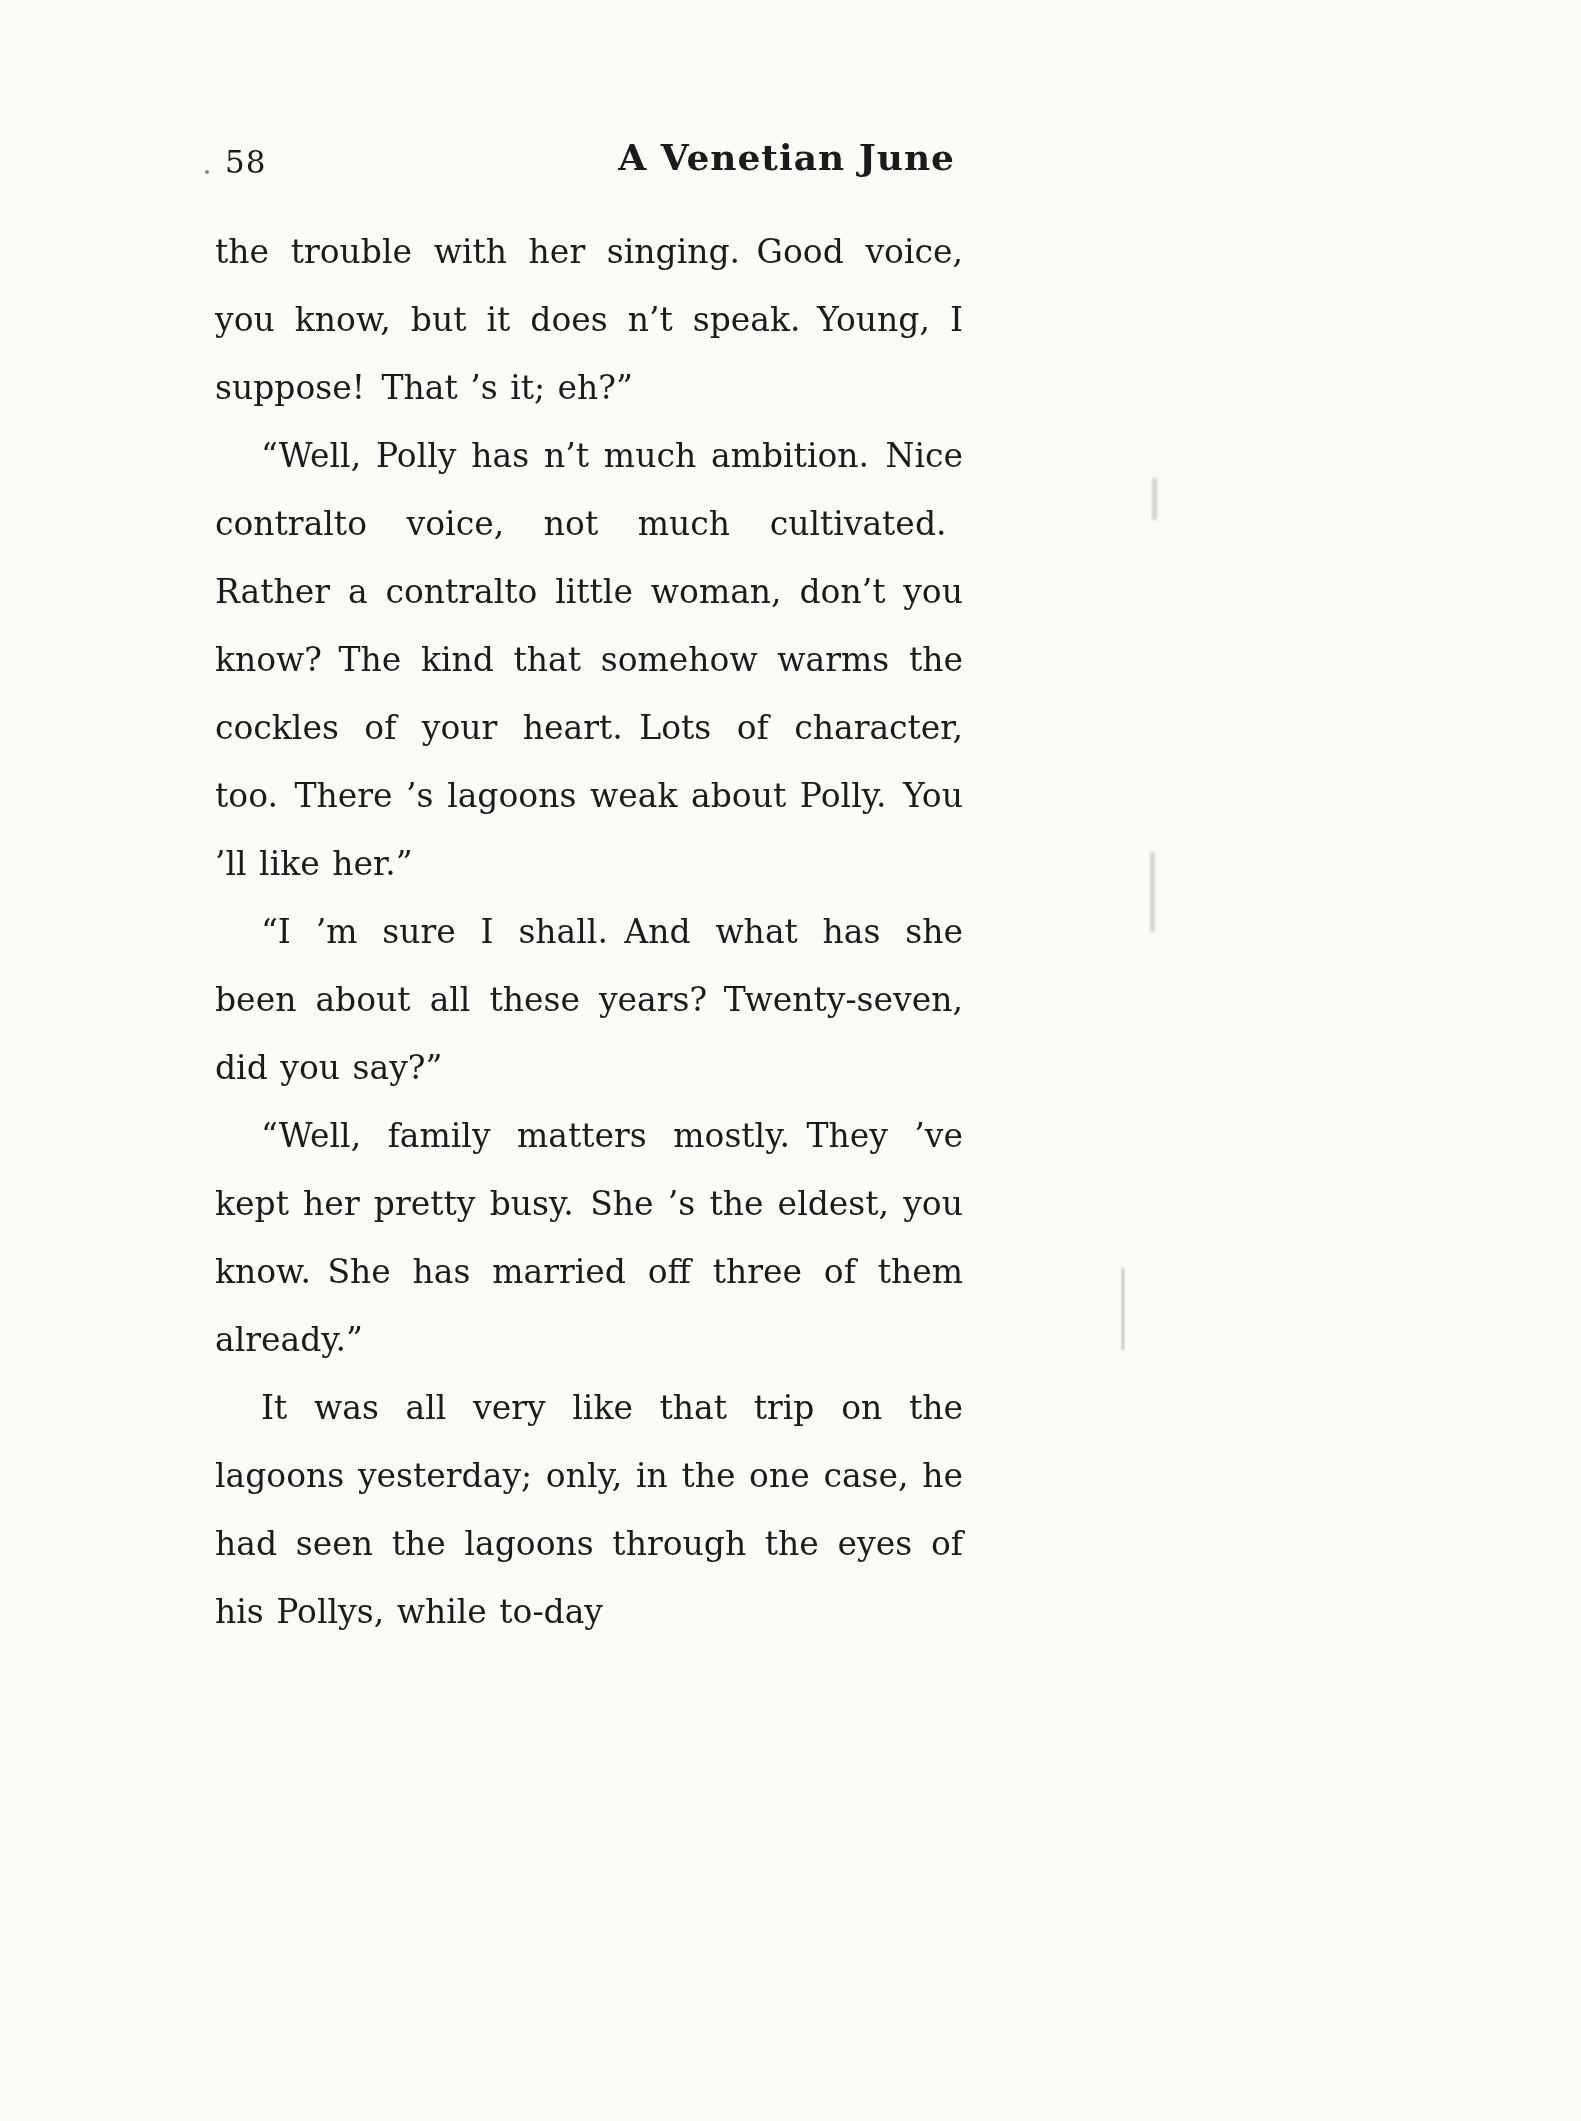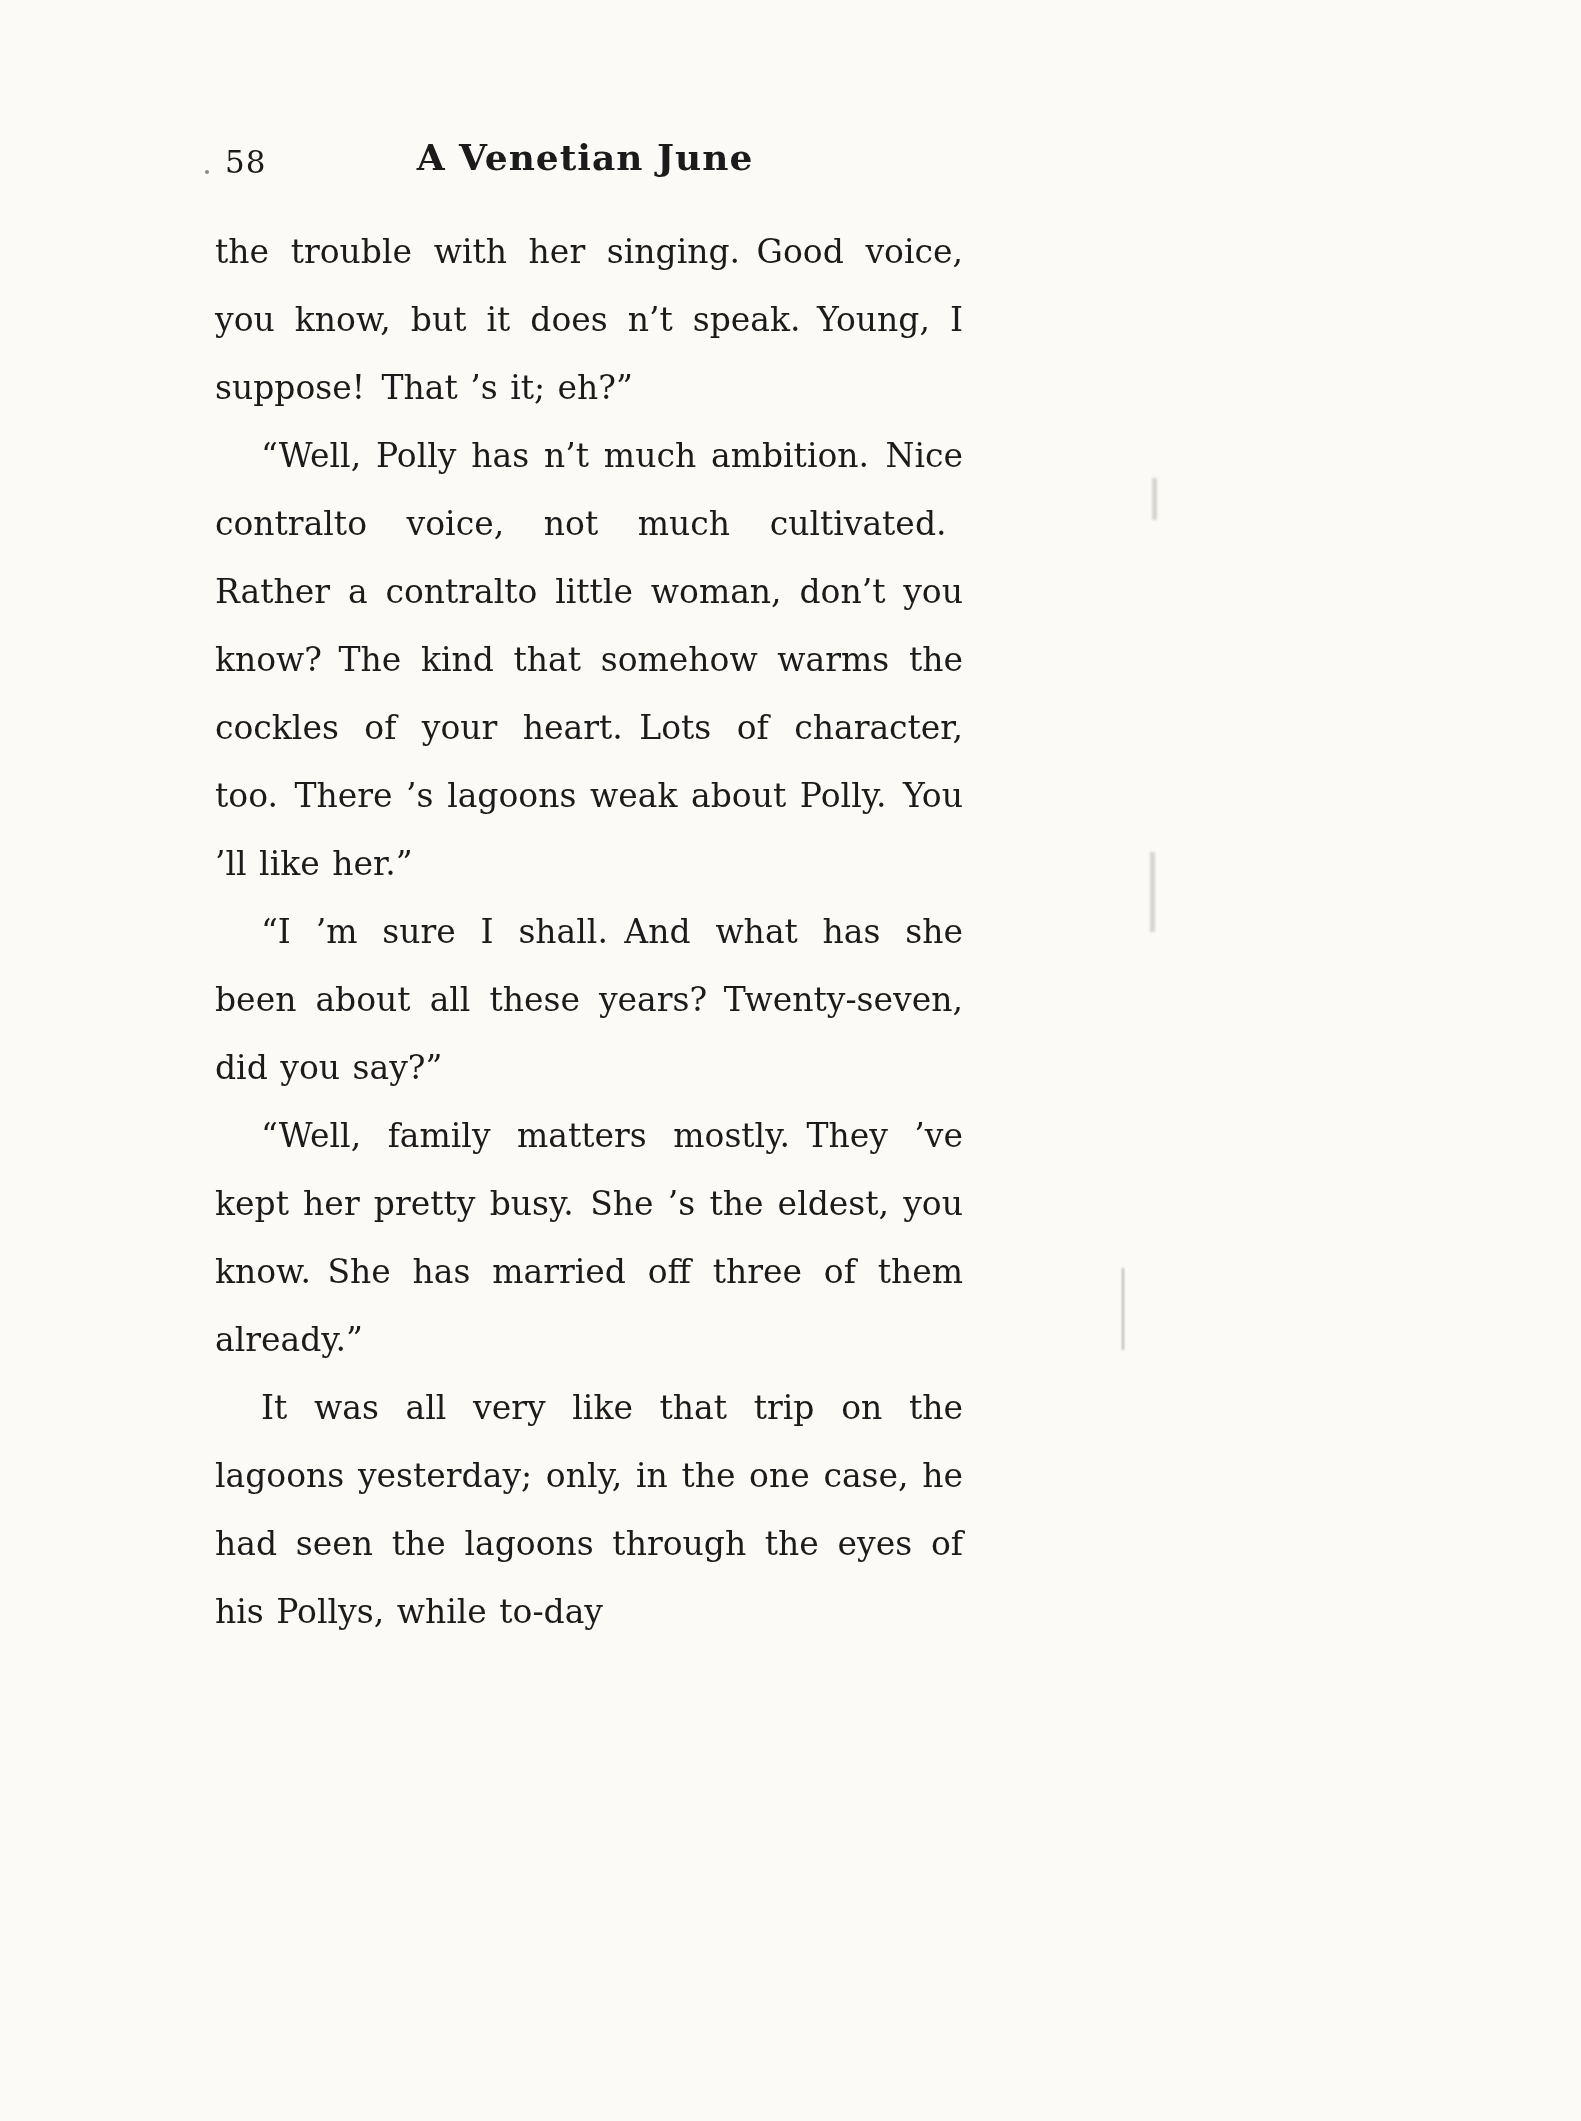--- a/index.html
+++ b/index.html
@@ -31,21 +31,21 @@
     font-size: 31px;
     letter-spacing: 1px;
     margin-left: 10px;
   }
   .book-title {
     position: absolute;
     left: 0;
     right: 8px;
     top: 0;
     margin: 0;
-    text-align: center;
+    text-align: right;
     font-size: 36px;
     font-weight: bold;
     letter-spacing: 1px;
     font-family: "DejaVu Serif", serif;
   }
   .text-block {
     position: absolute;
     left: 215px;
     top: 218px;
     width: 748px;

